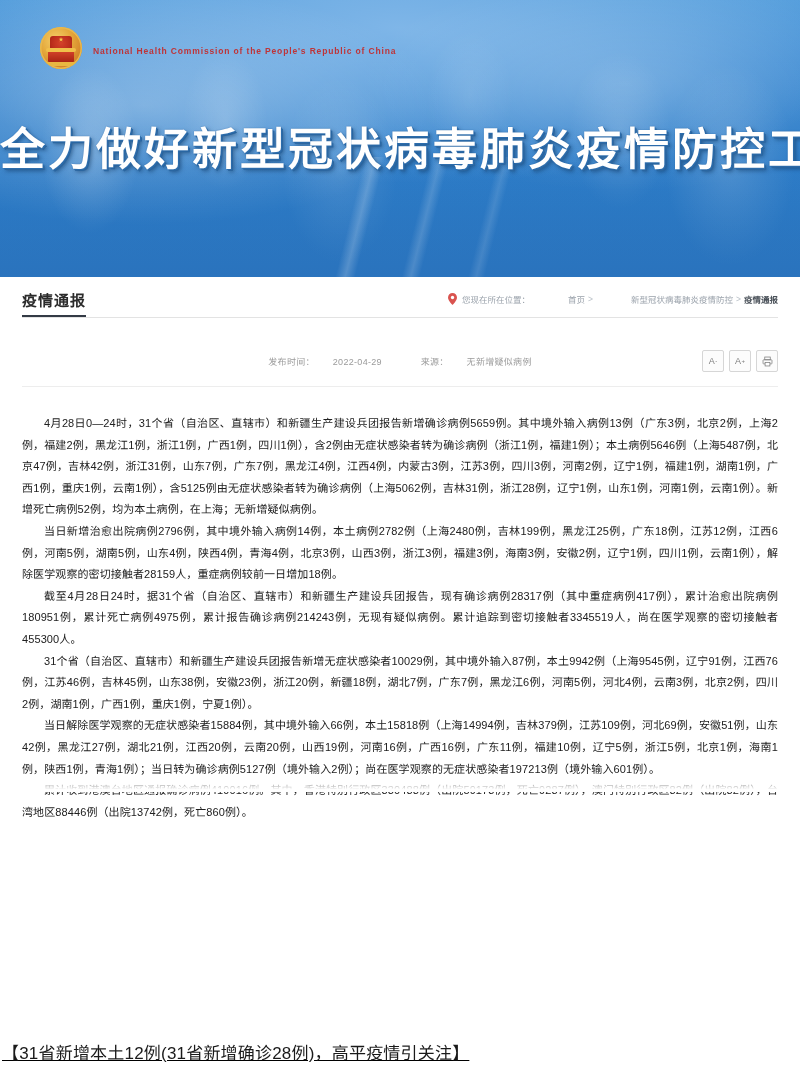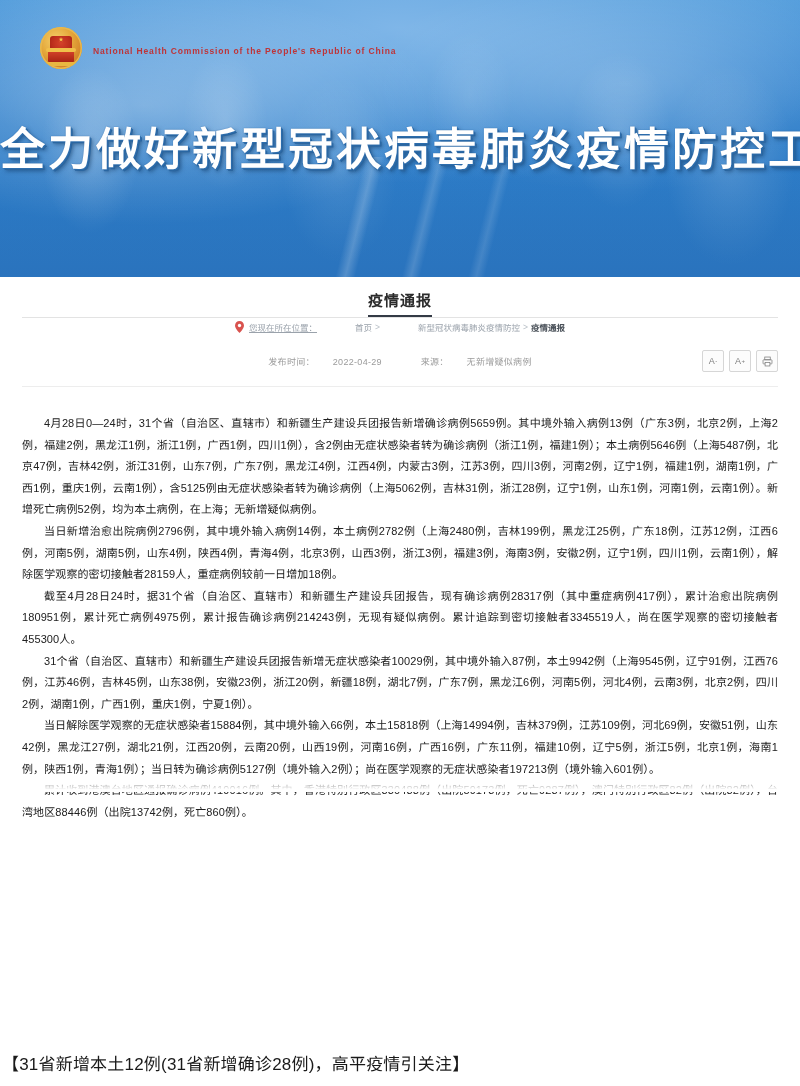--- a/index.html
+++ b/index.html
@@ -178,21 +178,20 @@
   }
 
   .section-head {
     position: relative;
     margin: 0 22px;
     height: 40px;
     border-bottom: 1px solid #e3e3e3;
     display: flex;
     align-items: center;
     justify-content: space-between;
-    flex-direction: column;
   }
   .section-title {
     font-size: 15px;
     font-weight: bold;
     color: #2b2b2b;
     letter-spacing: 1px;
     position: relative;
     padding-bottom: 7px;
     margin-top: 12px;
   }
@@ -213,21 +212,21 @@
     color: #9aa2ab;
     white-space: nowrap;
     margin-top: 4px;
   }
   .pin-icon {
     width: 9px;
     height: 12px;
     margin-right: 5px;
     flex: 0 0 auto;
   }
-  .bc-label { color: #9aa2ab; margin-right: 3px; text-decoration: underline; }
+  .bc-label { color: #9aa2ab; margin-right: 3px; }
   .bc-link { color: #9aa2ab; margin-left: 35px; }
   .bc-sep { margin: 0 3px; color: #b9c0c7; }
   .bc-current { color: #4a5159; font-weight: bold; }
 
   .article {
     margin: 0 22px;
     padding-top: 18px;
   }
 
   .article-title {
@@ -308,27 +307,27 @@
     bottom: 31px;
     height: 16px;
     background: linear-gradient(180deg, rgba(255,255,255,0) 0%, #ffffff 85%);
     pointer-events: none;
   }
 
   
   .caption-bar {
     position: absolute;
     left: 0;
-    bottom: 8px;
+    bottom: 16px;
     width: 800px;
     height: 31px;
     background: #ffffff;
     display: flex;
-    align-items: center;
     z-index: 6;
+    text-decoration: underline;
   }
   .caption-text {
     font-size: 17px;
     color: #1a1a1a;
     white-space: nowrap;
     letter-spacing: 0.2px;
     padding-left: 2px;
   }
 </style>
 </head>

